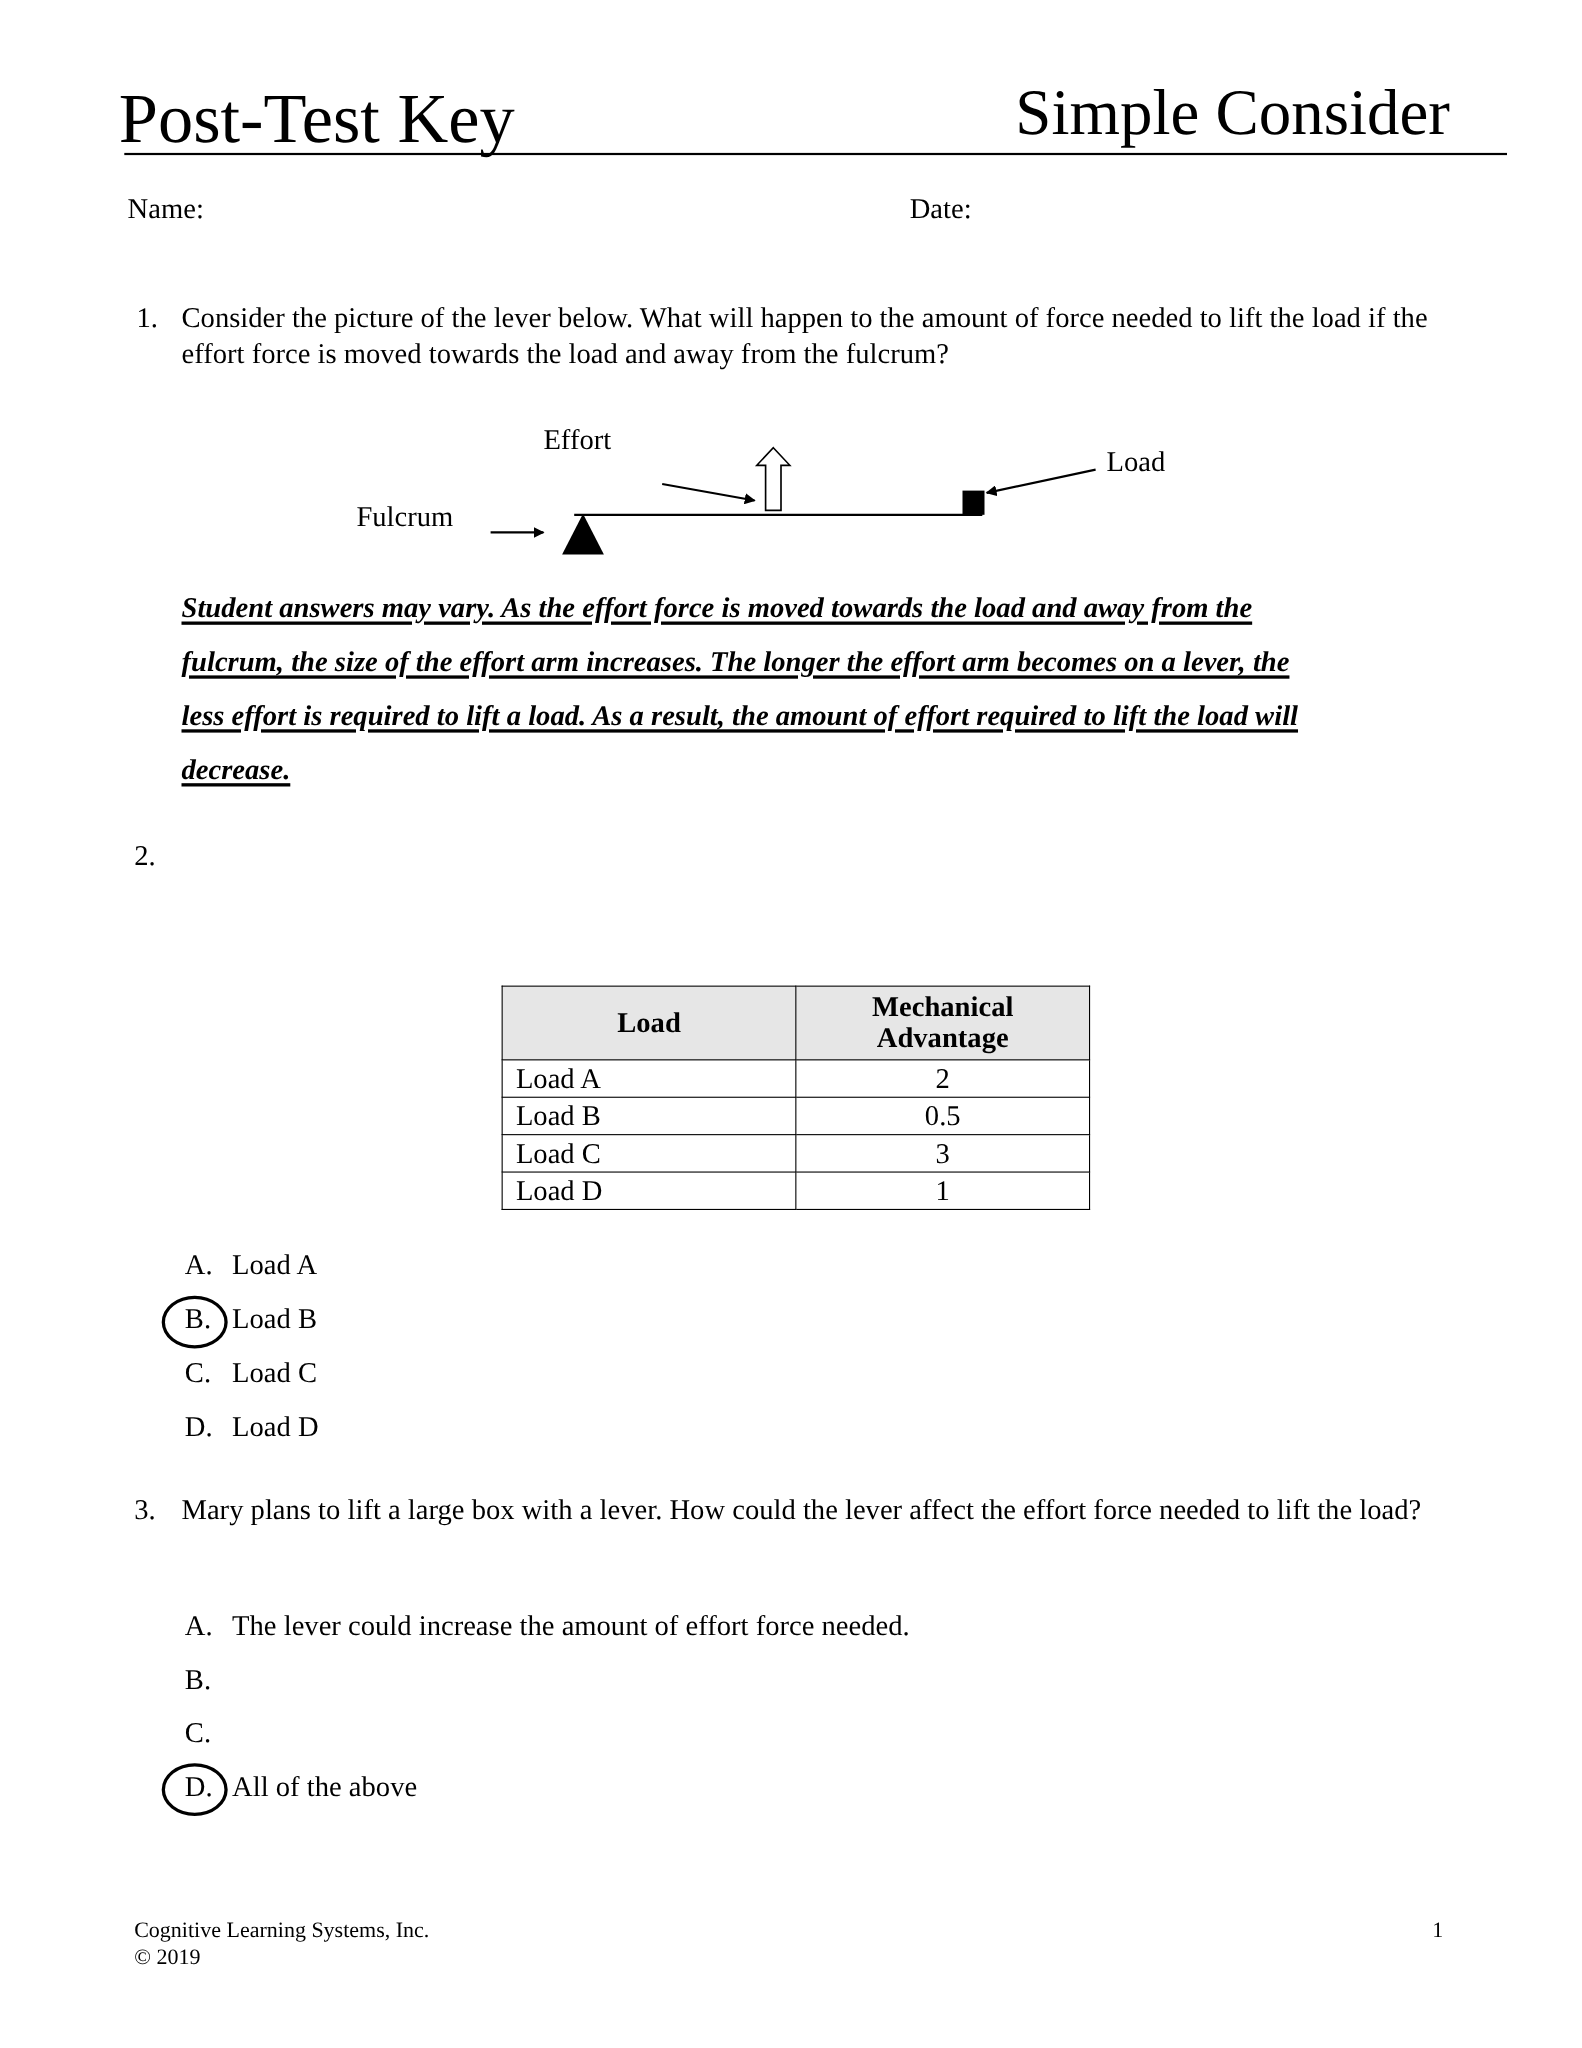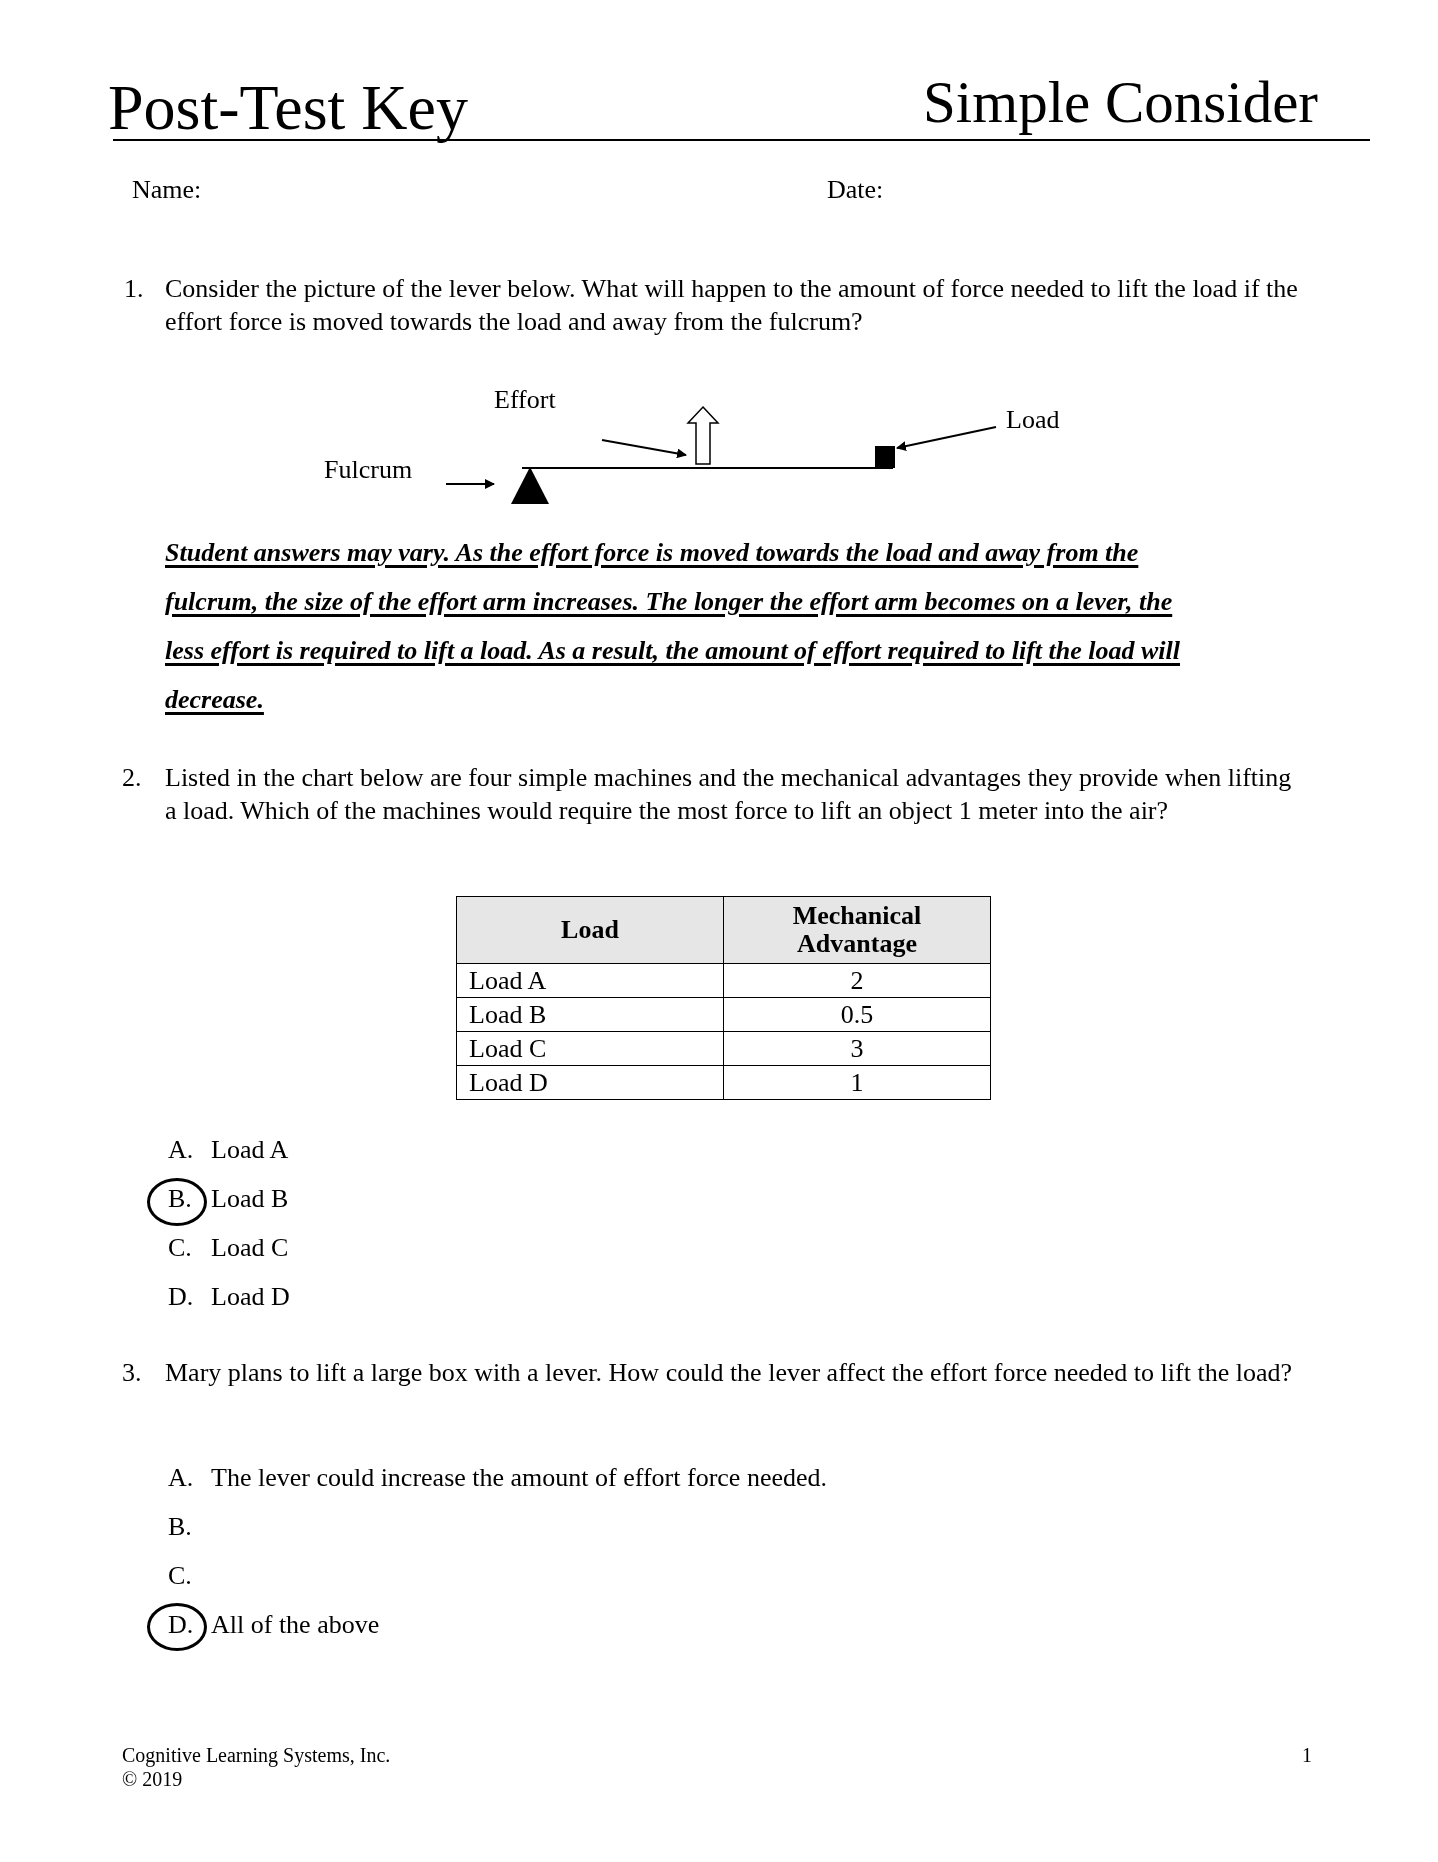--- a/index.html
+++ b/index.html
@@ -41,21 +41,21 @@
   .lbl { font-size: 26px; line-height: 30px; }
   .footer { font-size: 20px; line-height: 24px; }
 </style>
 </head>
 <body>
 
 <div class="abs hdr-left">Post-Test Key</div>
 <div class="abs hdr-right">Simple Consider</div>
 <div class="abs hdr-rule"></div>
 
-<div class="abs field" style="left:132px;">Name:</div>
+<div class="abs field" style="left:116px;">Name:</div>
 <div class="abs field" style="left:827px;text-align:center;">Date:</div>
 
 <div class="abs q" style="left:0; top:272px; width:1438px; height:70px;">
   <span class="qnum" style="left:124px; top:0;">1.</span>
   <span class="qtext" style="left:165px; top:0; width:1145px;">Consider the picture of the lever below.  What will happen to the amount of force needed to lift the load if the effort force is moved towards the load and away from the fulcrum?</span>
 </div>
 
 <svg class="diagram" width="1438" height="1862" style="pointer-events:none;">
   <defs>
     <marker id="ah" markerWidth="10" markerHeight="10" refX="9" refY="5" orient="auto" markerUnits="userSpaceOnUse">
@@ -76,21 +76,20 @@
 
 <div class="abs answer">
   <div><span>Student answers may vary.  As the effort force is moved towards the load and away from the</span></div>
   <div><span>fulcrum, the size of the effort arm increases.  The longer the effort arm becomes on a lever, the</span></div>
   <div><span>less effort is required to lift a load.  As a result, the amount of effort required to lift the load will</span></div>
   <div><span>decrease.</span></div>
 </div>
 
 <div class="abs q" style="left:0; top:761px; width:1438px; height:100px;">
   <span class="qnum" style="left:122px; top:0;">2.</span>
-  <span class="qtext" style="left:165px; top:0; width:1130px;">Listed in the chart below are four simple machines and the mechanical advantages they provide when lifting a load.  Which of the machines would require the most force to lift an object 1 meter into the air?</span>
 </div>
 
 <table class="ma">
   <thead>
     <tr>
       <th style="width:266px;">Load</th>
       <th style="width:266px;"><span style="display:inline-block; width:150px;">Mechanical Advantage</span></th>
     </tr>
   </thead>
   <tbody>

